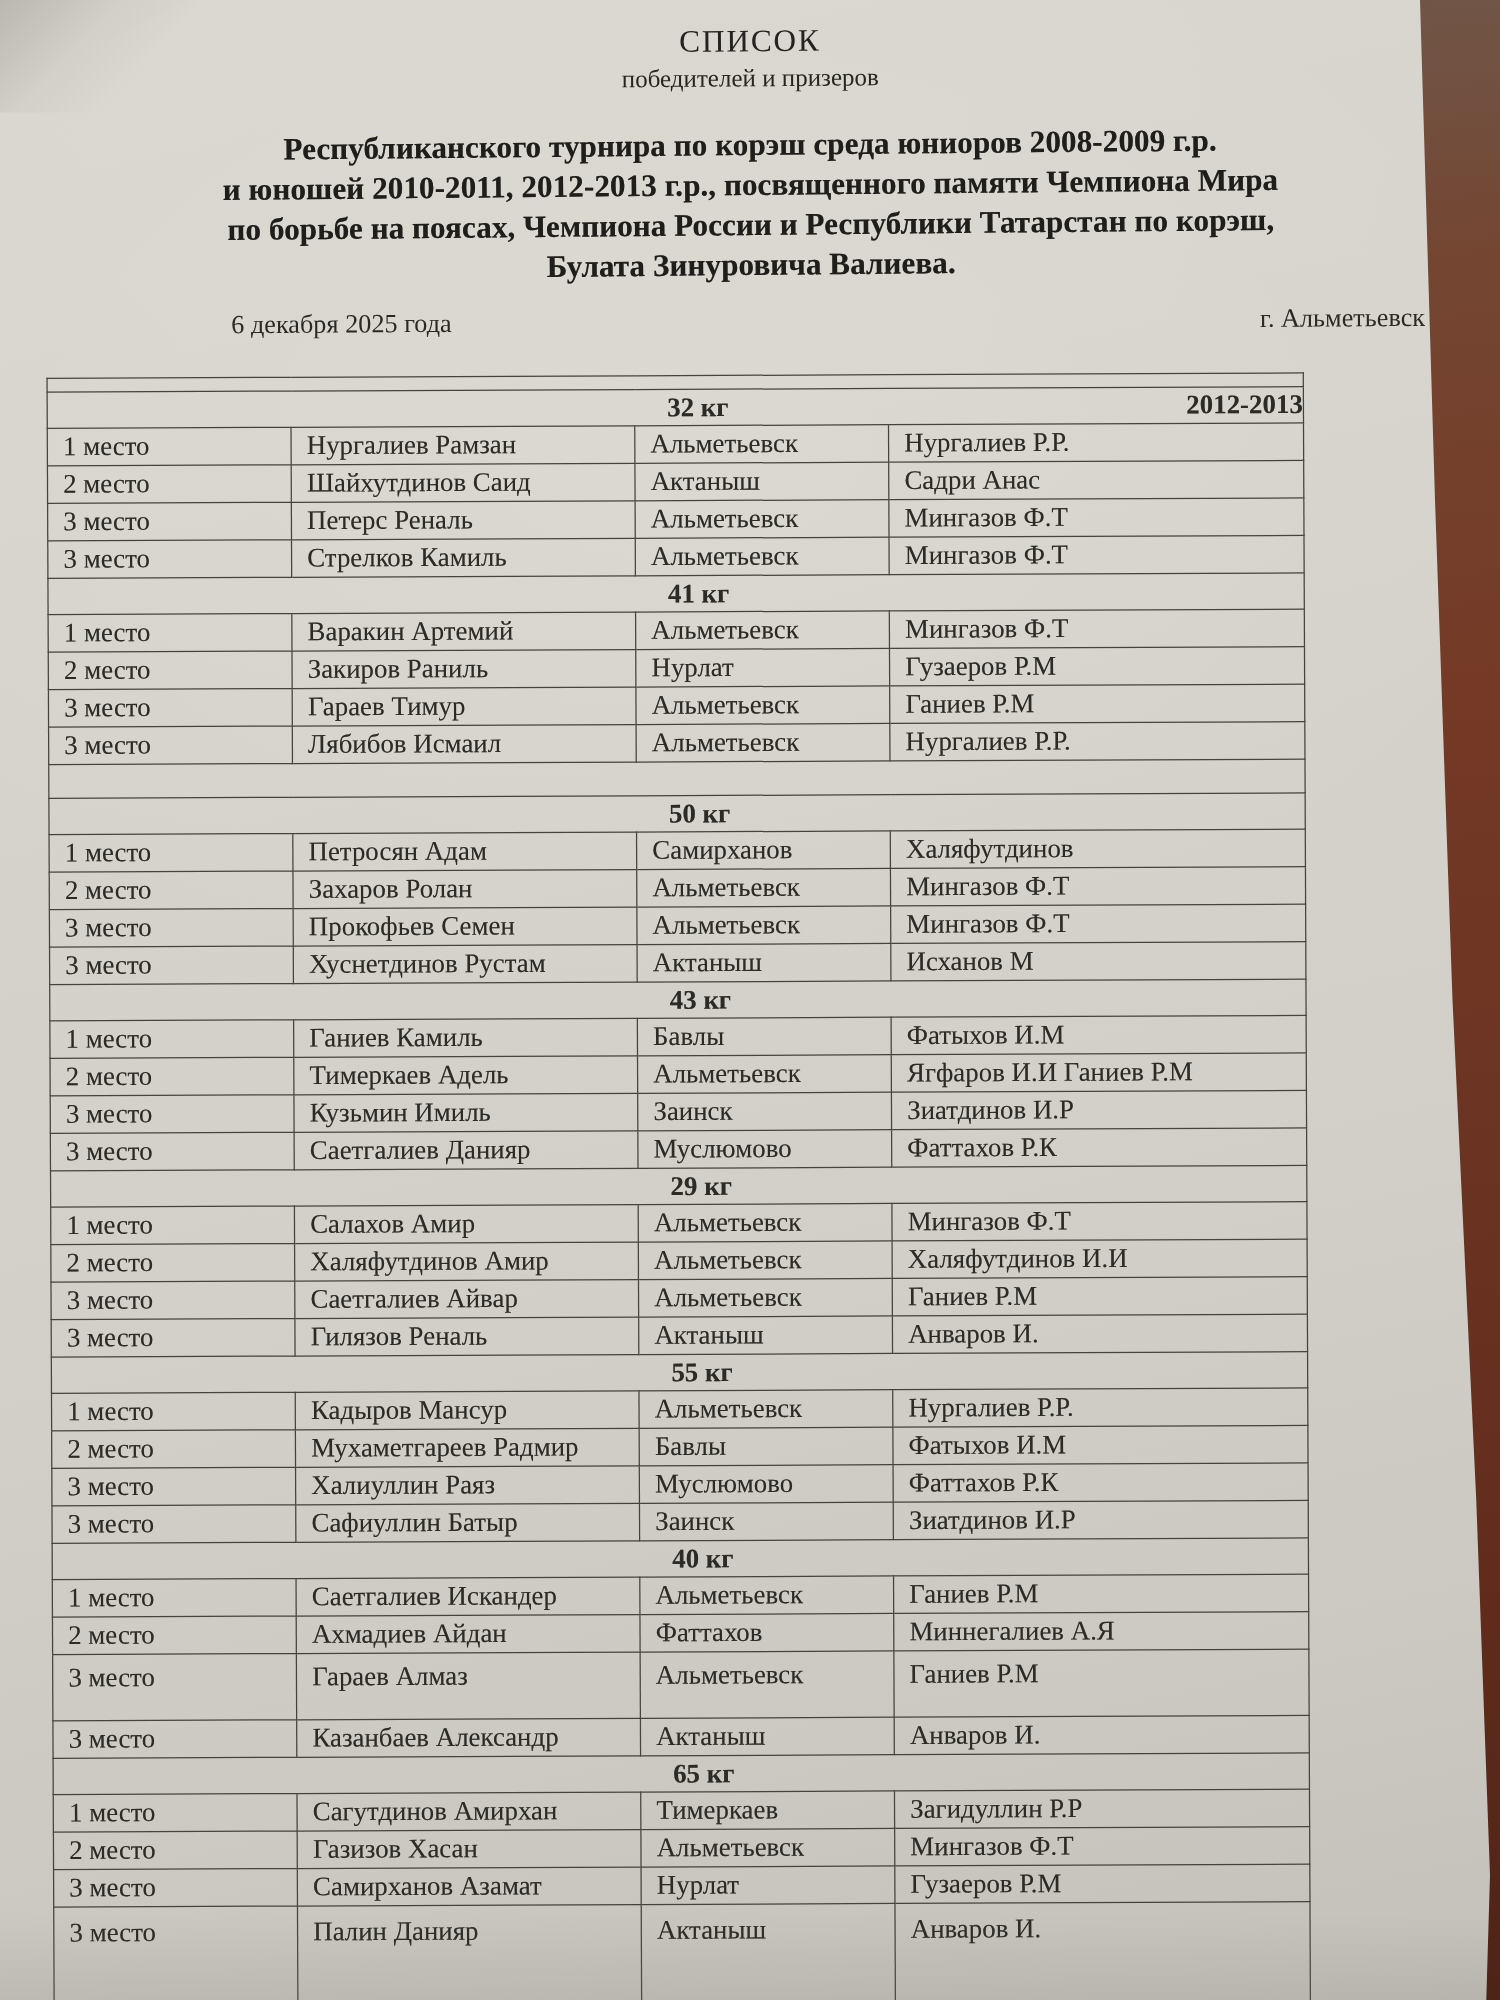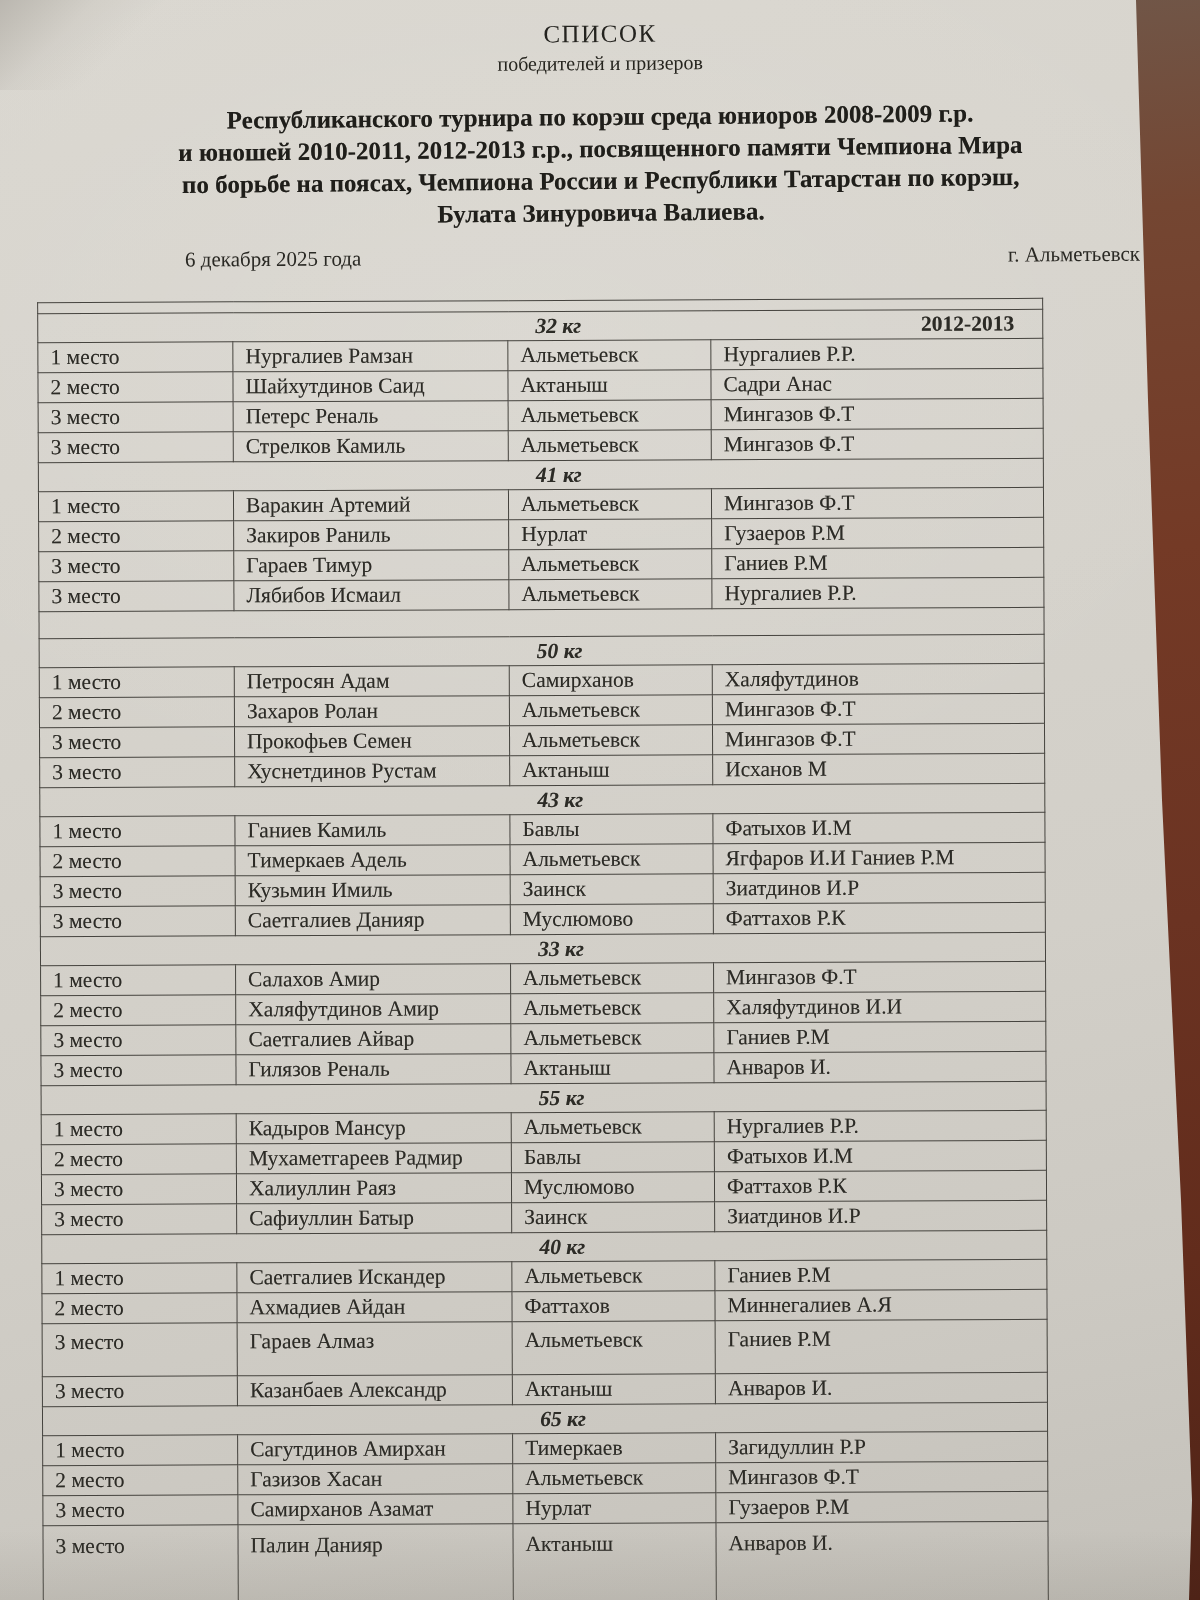--- a/index.html
+++ b/index.html
@@ -42,22 +42,22 @@
   }
   table.results col.c1{width:195px;} table.results col.c2{width:275px;}
   table.results col.c3{width:203px;} table.results col.c4{width:332px;}
   table.results td{
     border:1.6px solid #45433e; padding:0 0 0 12px; vertical-align:middle;
     white-space:nowrap; overflow:hidden;
   }
   tr.top-strip td{height:10px;}
   tr.spacer td{height:26px;}
   tr.sec-header td{height:28px; font-weight:bold; position:relative; text-align:center; padding:0;}
-  tr.sec-header .w{display:inline-block; transform:translateX(18px);font-style:italic;}
-  tr.sec-header .yr{position:absolute; right:28px; top:50%; transform:translateY(-50%); font-weight:bold;}
+  tr.sec-header .w{display:inline-block; transform:translateX(18px);}
+  tr.sec-header .yr{position:absolute; right:0; top:50%; transform:translateY(-50%); font-weight:bold;}
   tr.result-row td{height:29px;}
   tr.result-row.tall td{height:46px; vertical-align:top; padding-top:6px;}
   tr.result-row.xtall td{height:82px; vertical-align:top; padding-top:8px;}
   .bottom-shade{
     position:absolute; left:0; bottom:0; width:100%; height:70px;
     background:linear-gradient(180deg,rgba(120,115,105,0) 0%,rgba(110,105,95,0.14) 100%);
     pointer-events:none;
   }
 </style>
 </head>
@@ -199,21 +199,21 @@
           <td>Заинск</td>
           <td>Зиатдинов И.Р</td>
         </tr>
         <tr class="result-row">
           <td>3 место</td>
           <td>Саетгалиев Данияр</td>
           <td>Муслюмово</td>
           <td>Фаттахов Р.К</td>
         </tr>
         <tr class="sec-header">
-          <td colspan="4"><span class="w">33 кг</span></td>
+          <td colspan="4"><span class="w">29 кг</span></td>
         </tr>
         <tr class="result-row">
           <td>1 место</td>
           <td>Салахов Амир</td>
           <td>Альметьевск</td>
           <td>Мингазов Ф.Т</td>
         </tr>
         <tr class="result-row">
           <td>2 место</td>
           <td>Халяфутдинов Амир</td>

